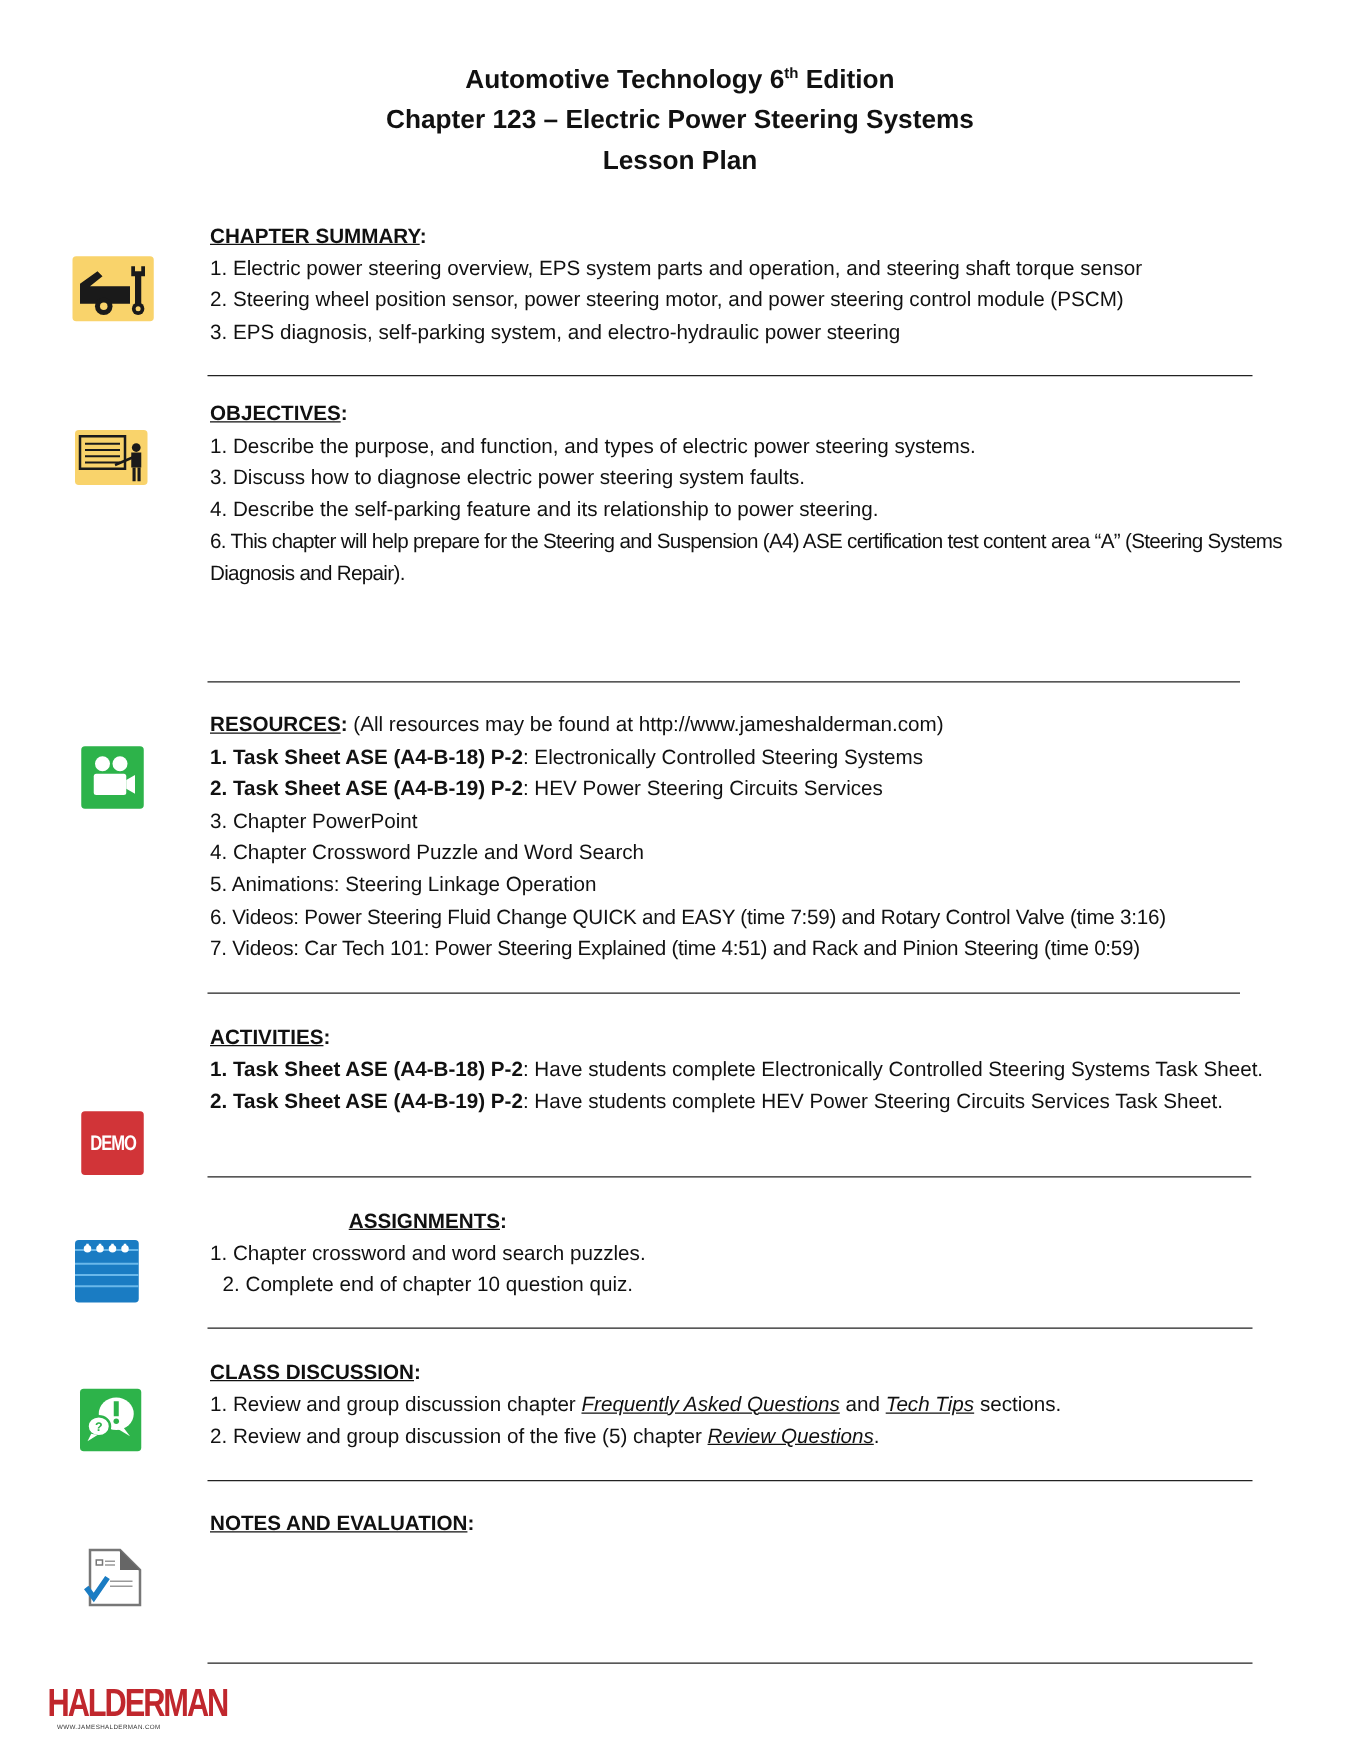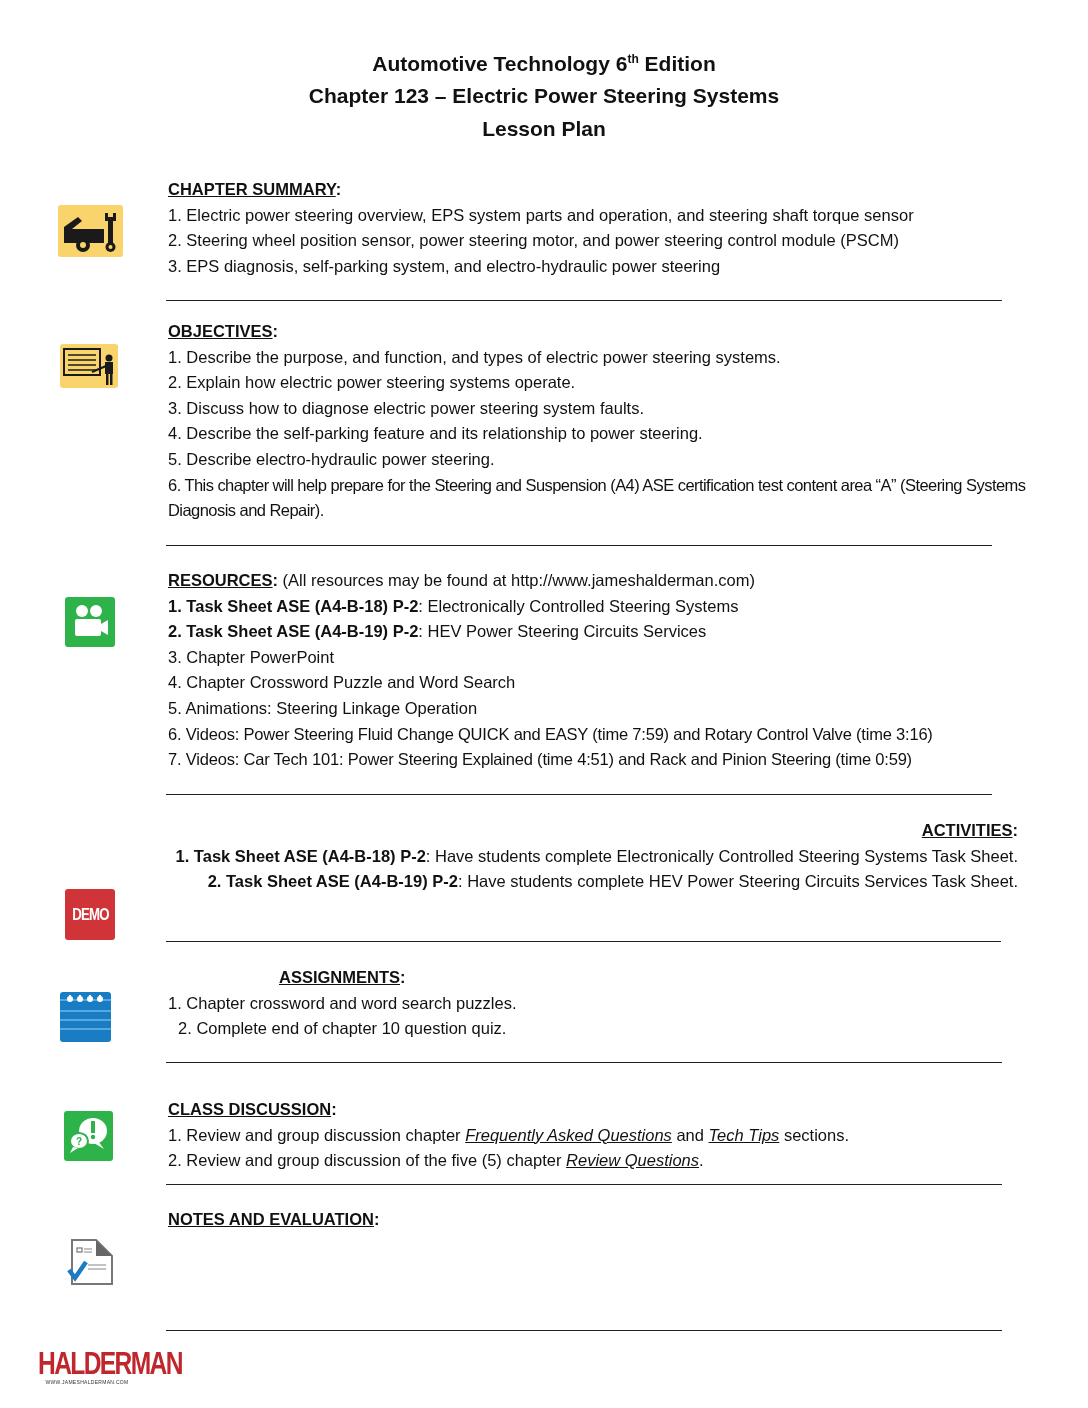--- a/index.html
+++ b/index.html
@@ -59,24 +59,22 @@
     <circle cx="49" cy="14" r="3.5" fill="#1a1a1a"></circle>
     <rect x="45" y="18" width="8" height="12" fill="#1a1a1a"></rect>
     <rect x="46" y="30" width="2.5" height="11" fill="#1a1a1a"></rect>
     <rect x="50" y="30" width="2.5" height="11" fill="#1a1a1a"></rect>
     <line x1="46" y1="22" x2="32" y2="28" stroke="#1a1a1a" stroke-width="2"></line>
   </svg>
 </div>
 <div class="section" style="top:319px;width:880px;">
   <div class="heading"><u>OBJECTIVES</u>:</div>
   <div class="item">1. Describe the purpose, and function, and types of electric power steering systems.</div>
-  <div class="item">2. Explain how electric power steering systems operate.</div>
   <div class="item">3. Discuss how to diagnose electric power steering system faults.</div>
   <div class="item">4. Describe the self-parking feature and its relationship to power steering.</div>
-  <div class="item">5. Describe electro-hydraulic power steering.</div>
   <div class="wrap" style="letter-spacing:-0.55px;">6. This chapter will help prepare for the Steering and Suspension (A4) ASE certification test content area “A” (Steering Systems Diagnosis and Repair).</div>
 </div>
 <div class="rule" style="left:166px;top:545px;width:826px;"></div>
 
 <div class="icon" style="left:65px;top:597px;width:50px;height:50px;background:#2db34a;border-radius:3px;">
   <svg width="50" height="50" viewBox="0 0 50 50">
     <circle cx="17" cy="14" r="6" fill="#fff"></circle>
     <circle cx="31" cy="14" r="6" fill="#fff"></circle>
     <rect x="10" y="22" width="26" height="17" rx="2" fill="#fff"></rect>
     <path d="M36 27 L43 23 L43 38 L36 34 Z" fill="#fff"></path>
@@ -90,21 +88,21 @@
   <div class="item">4. Chapter Crossword Puzzle and Word Search</div>
   <div class="item">5. Animations: Steering Linkage Operation</div>
   <div class="item" style="letter-spacing:-0.2px;">6. Videos: Power Steering Fluid Change QUICK and EASY (time 7:59) and Rotary Control Valve (time 3:16)</div>
   <div class="item" style="letter-spacing:-0.2px;">7. Videos: Car Tech 101: Power Steering Explained (time 4:51) and Rack and Pinion Steering (time 0:59)</div>
 </div>
 <div class="rule" style="left:166px;top:794px;width:826px;"></div>
 
 <div class="icon" style="left:65px;top:841px;width:50px;height:51px;background:#d13438;border-radius:3px;display:flex;align-items:center;justify-content:center;margin-top:48px;">
   <span style="color:#fff;font-weight:bold;font-size:17px;letter-spacing:-1px;transform:scaleX(0.78);display:inline-block;">DEMO</span>
 </div>
-<div class="section" style="top:818px;width:850px;text-align:right;">
+<div class="section" style="top:818px;width:850px;">
   <div class="heading"><u>ACTIVITIES</u>:</div>
   <div class="wrap"><span class="b">1. Task Sheet ASE (A4-B-18) P-2</span><span>: Have students complete Electronically Controlled Steering Systems Task Sheet.</span></div>
   <div class="item"><span class="b">2. Task Sheet ASE (A4-B-19) P-2</span><span>: Have students complete HEV Power Steering Circuits Services Task Sheet.</span></div>
 </div>
 <div class="rule" style="left:166px;top:941px;width:835px;"></div>
 
 <div class="icon" style="left:60px;top:992px;width:51px;height:50px;background:#1a7cc3;border-radius:3px;">
   <svg width="51" height="50" viewBox="0 0 51 50">
     <line x1="0" y1="8" x2="51" y2="8" stroke="#6ab8ea" stroke-width="1.5"></line>
     <circle cx="10" cy="7" r="3" fill="#fff"></circle>
@@ -131,21 +129,21 @@
   <svg width="49" height="50" viewBox="0 0 49 50">
     <ellipse cx="29" cy="20" rx="14" ry="13" fill="#fff"></ellipse>
     <path d="M34 30 L40 38 L30 32 Z" fill="#fff"></path>
     <ellipse cx="15" cy="30" rx="9" ry="8" fill="#fff" stroke="#2db34a" stroke-width="2"></ellipse>
     <path d="M9 36 L6 42 L14 37 Z" fill="#fff"></path>
     <rect x="27" y="10" width="4" height="12" fill="#2db34a"></rect>
     <circle cx="29" cy="26" r="2.2" fill="#2db34a"></circle>
     <text x="15" y="34" font-size="10" font-weight="bold" fill="#2db34a" text-anchor="middle" font-family="Liberation Sans, sans-serif">?</text>
   </svg>
 </div>
-<div class="section" style="top:1086px;margin-top:11px;">
+<div class="section" style="top:1086px;">
   <div class="heading"><u>CLASS DISCUSSION</u>:</div>
   <div class="item"><span>1. Review and group discussion chapter </span><span class="link">Frequently Asked Questions</span><span> and </span><span class="link">Tech Tips</span><span> sections.</span></div>
   <div class="item"><span>2. Review and group discussion of the five (5) chapter </span><span class="link">Review Questions</span><span>.</span></div>
 </div>
 <div class="rule" style="left:166px;top:1184px;width:836px;"></div>
 
 <div class="icon" style="left:66px;top:1238px;width:50px;height:50px;">
   <svg width="50" height="50" viewBox="0 0 50 50">
     <path d="M6 2 L30 2 L46 18 L46 46 L6 46 Z" fill="#fff" stroke="#777" stroke-width="2"></path>
     <path d="M30 2 L30 18 L46 18 Z" fill="#666"></path>

